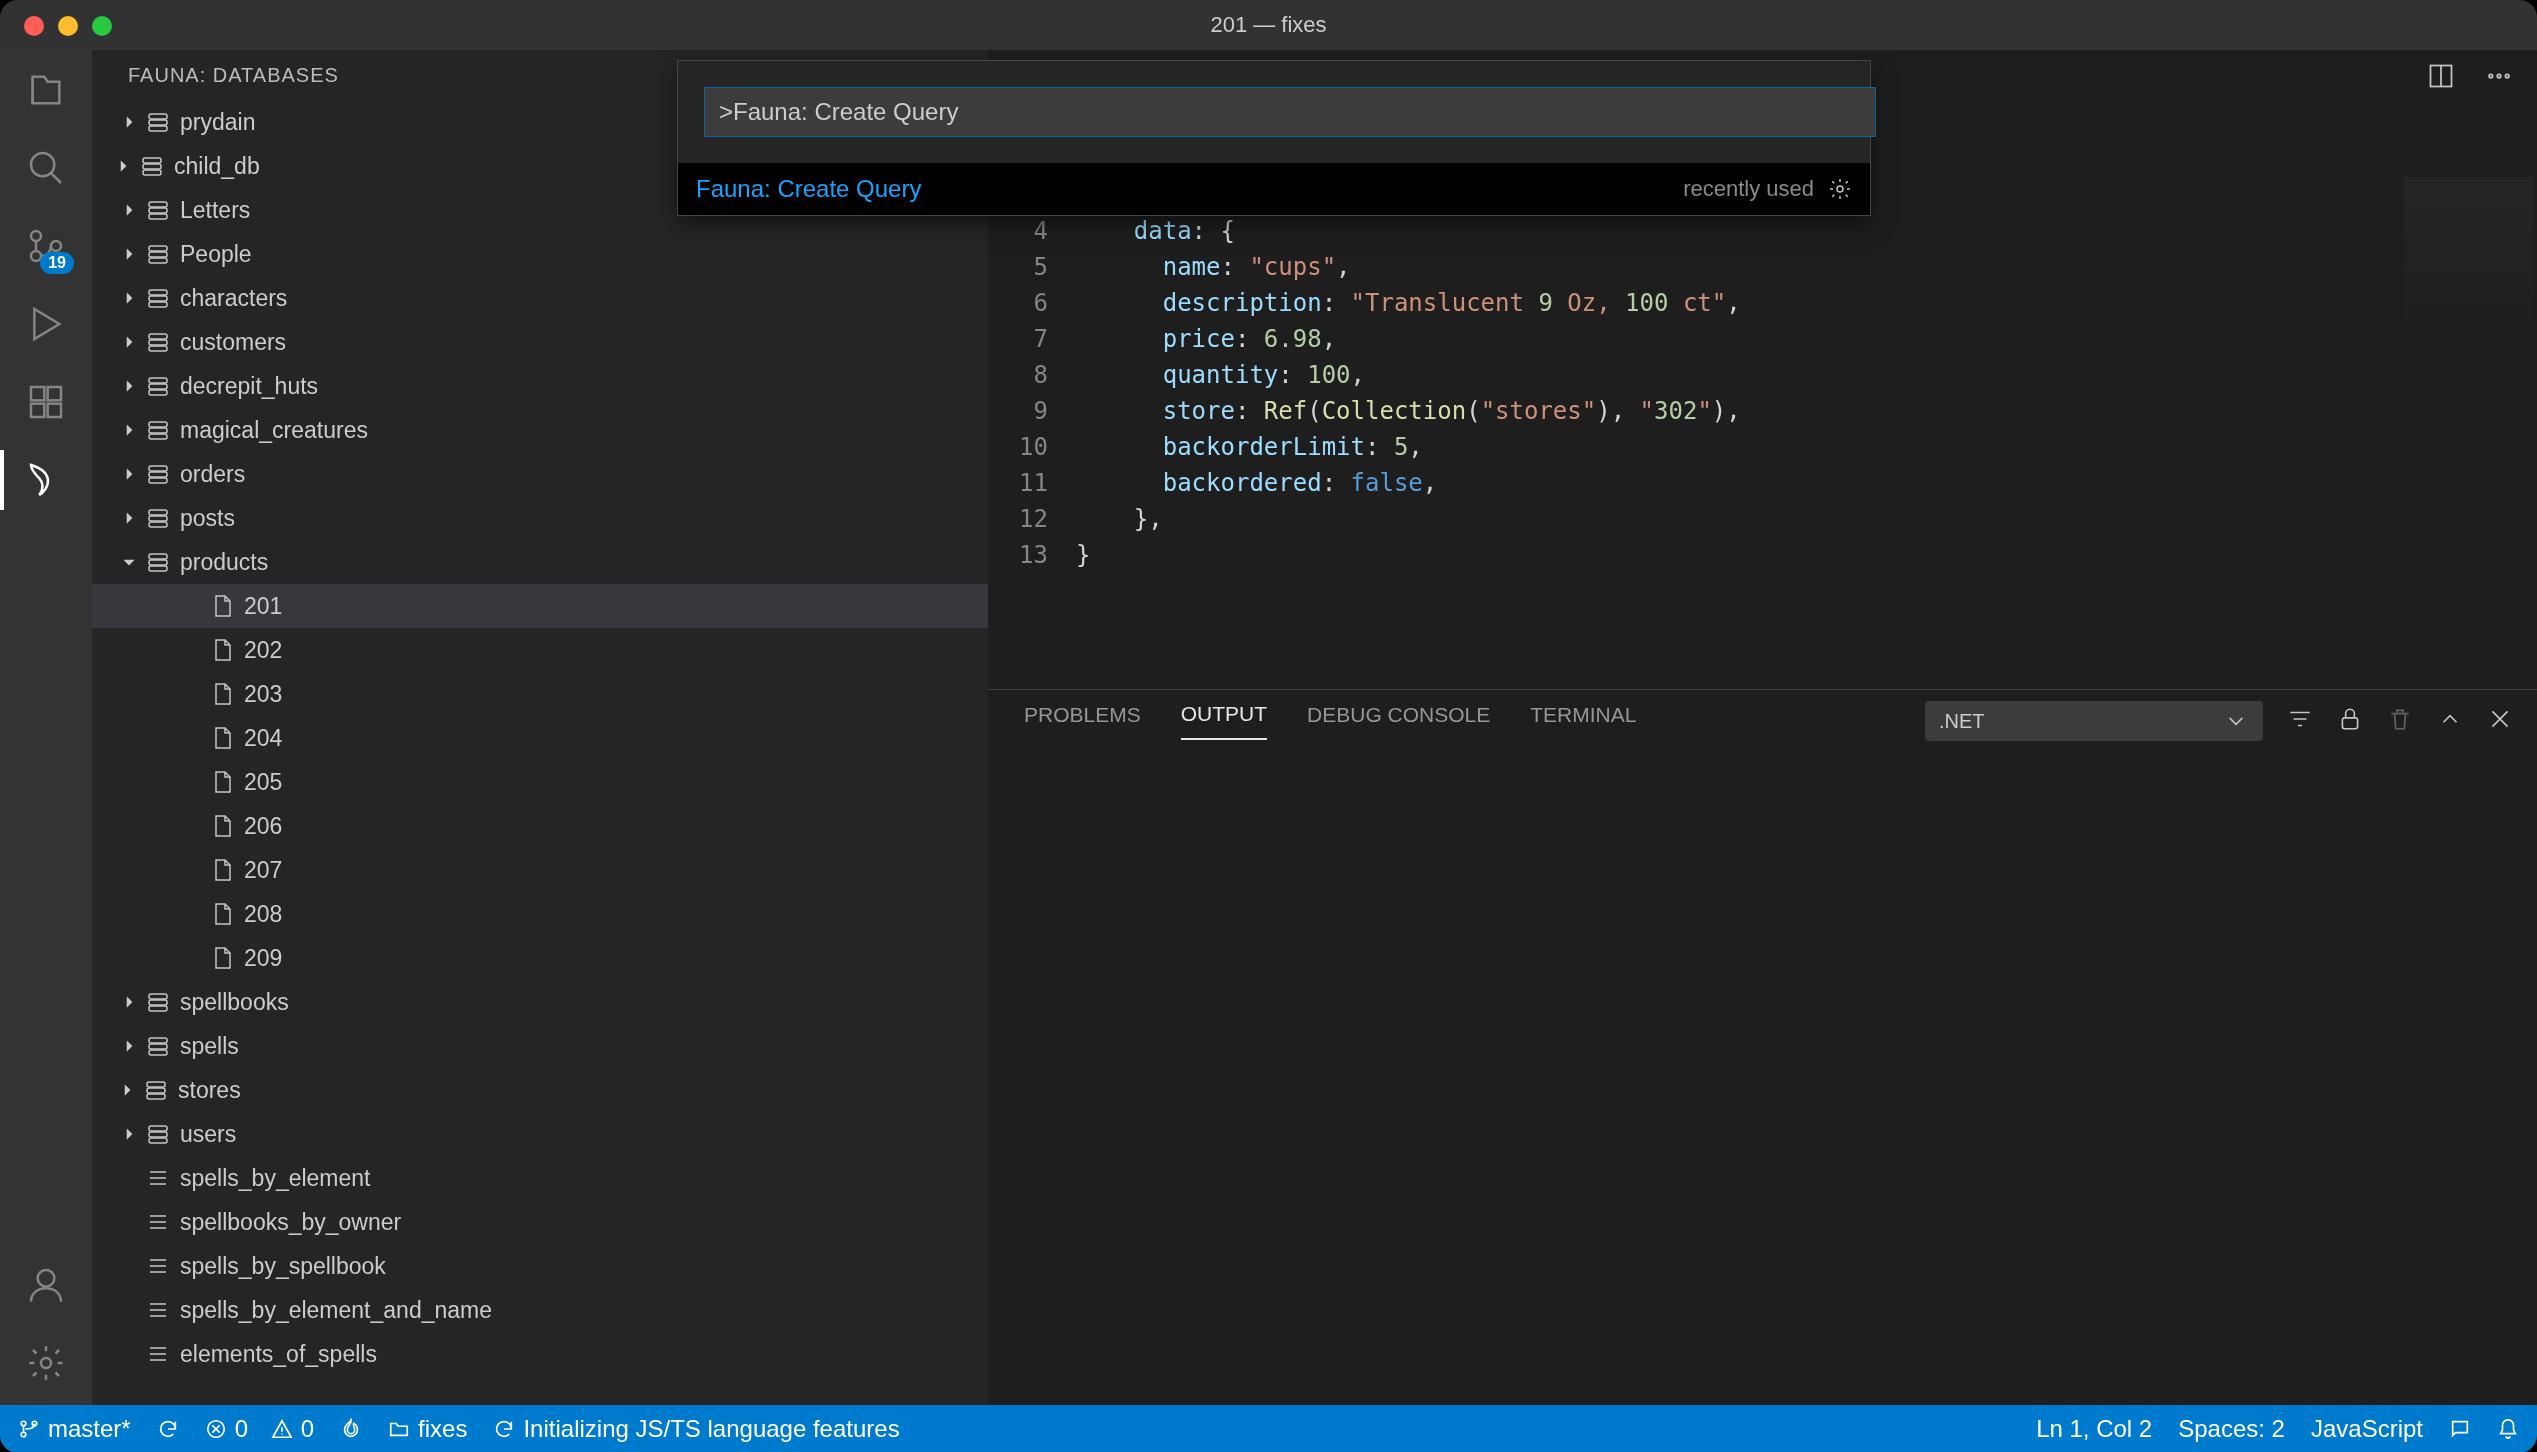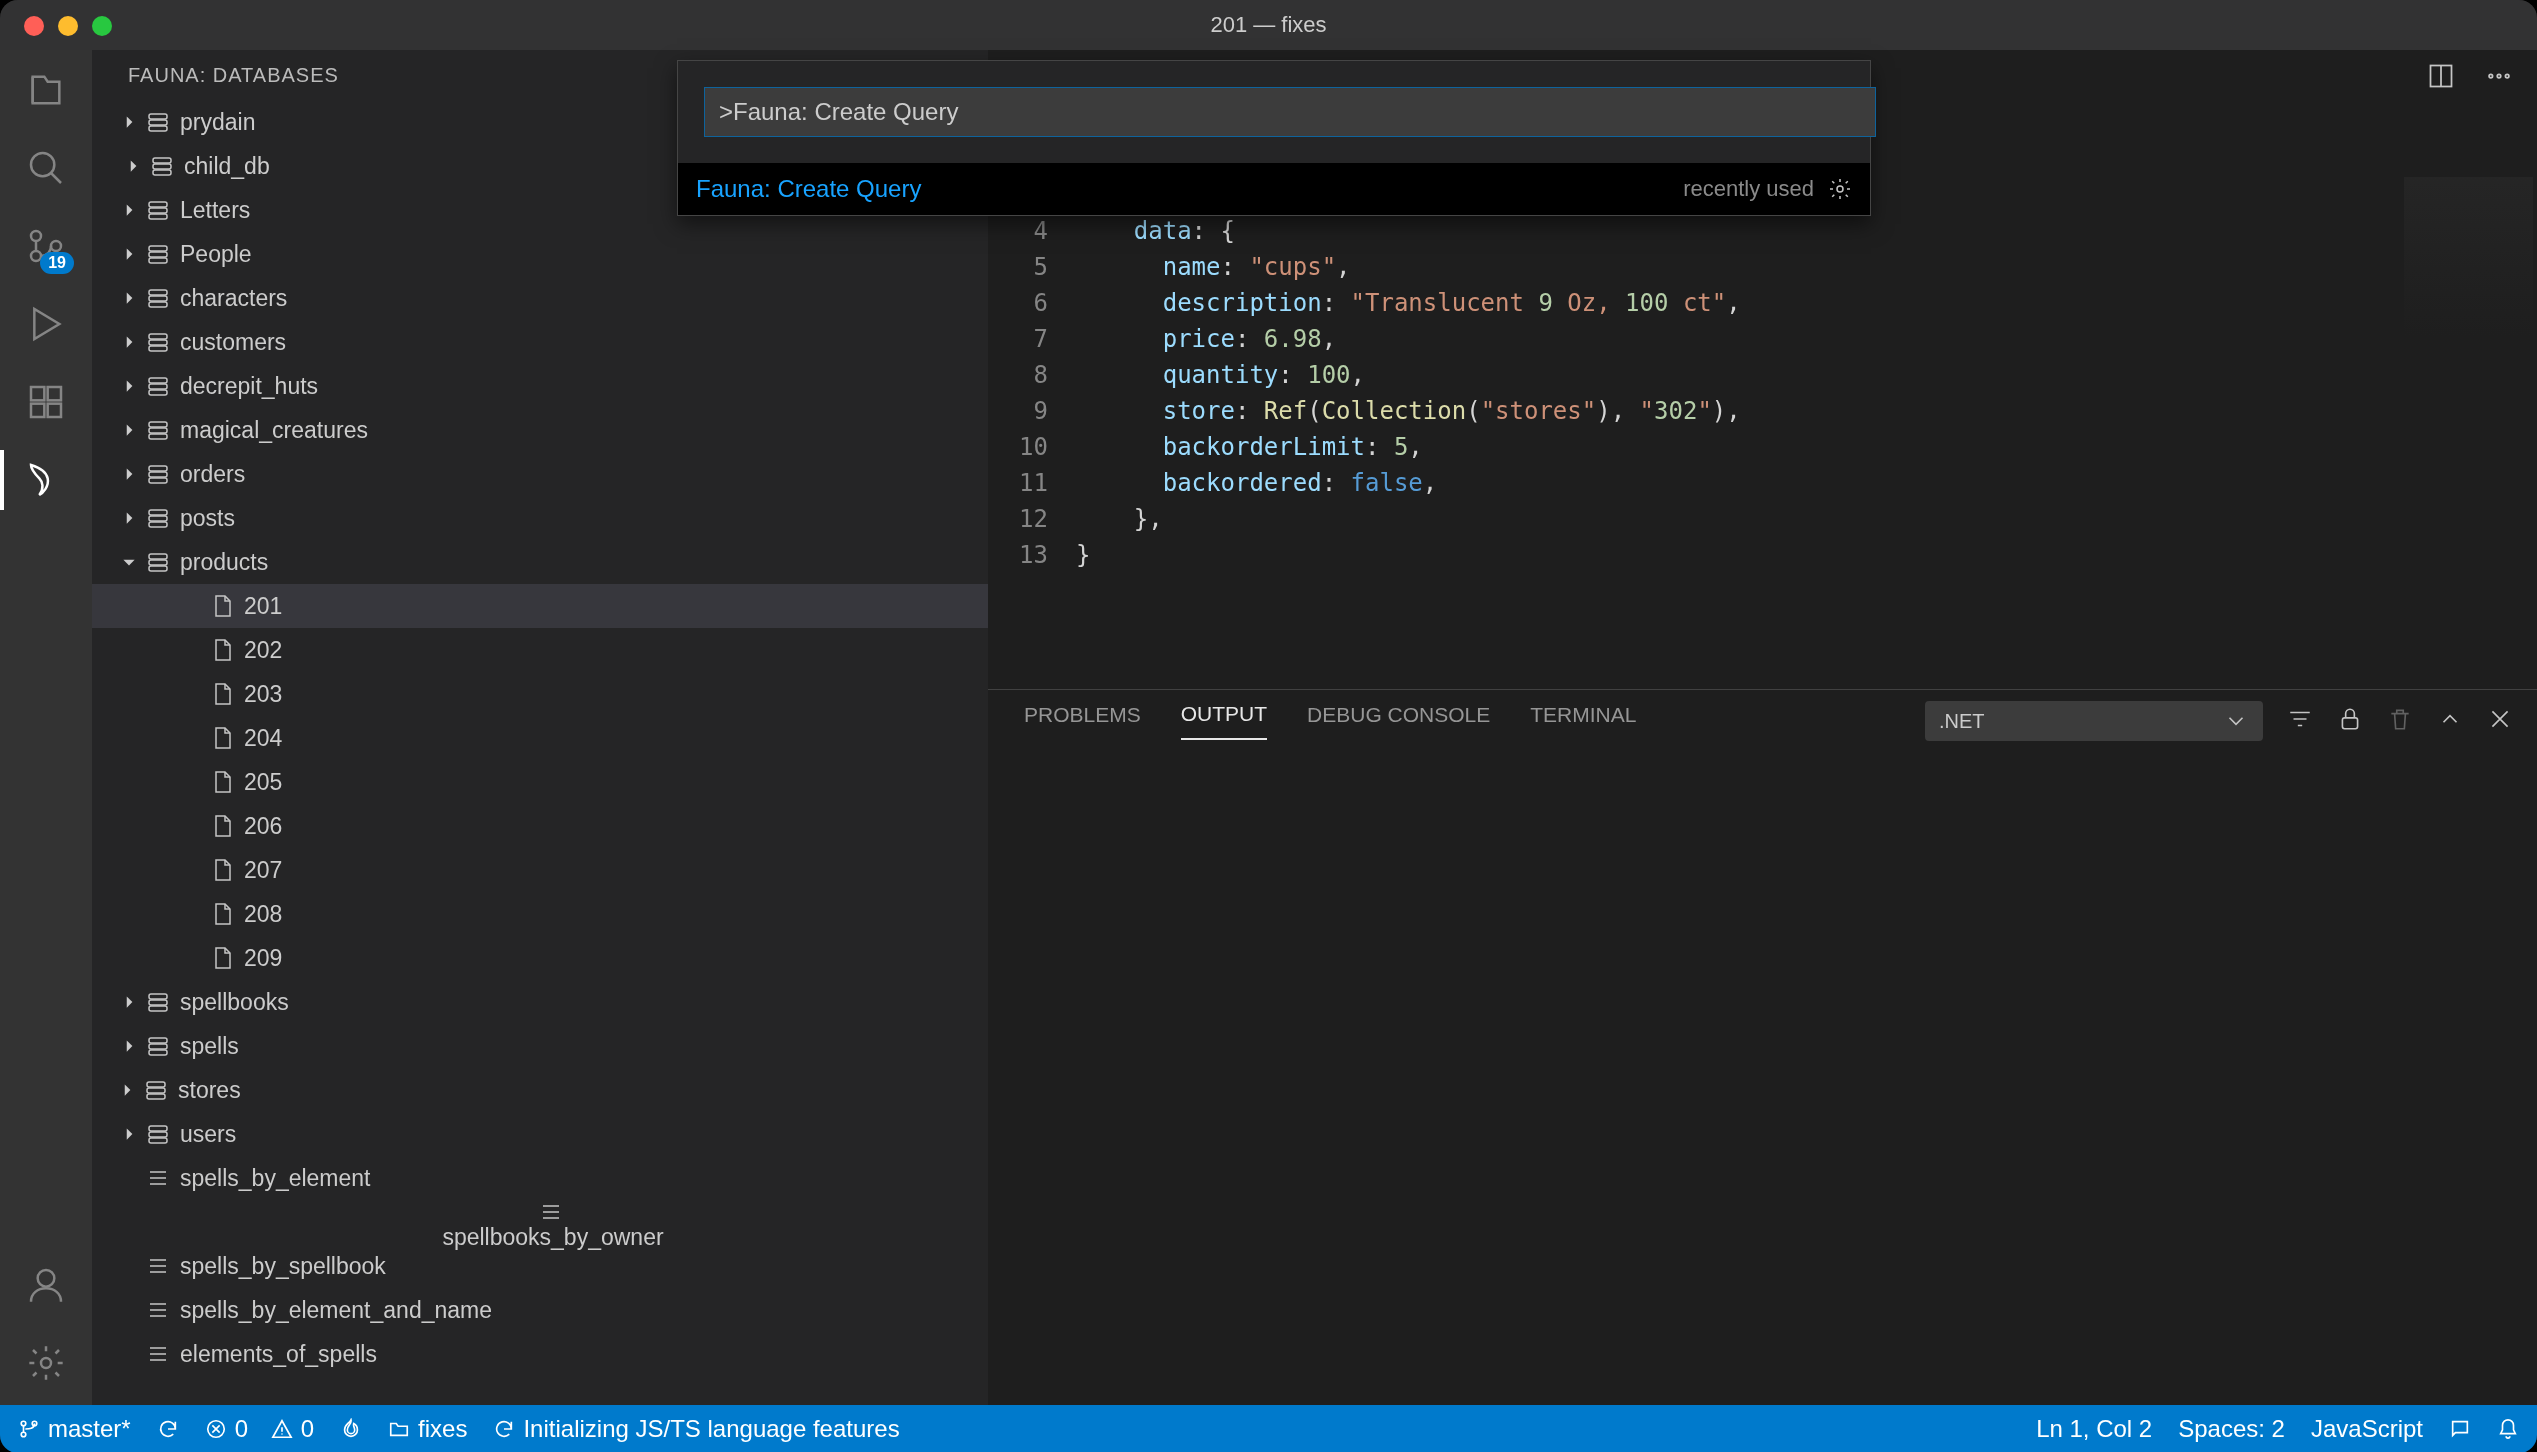--- a/index.html
+++ b/index.html
@@ -142,21 +142,21 @@
             </span>
             <span class="tree-icon">
               <svg viewBox="0 0 24 24">
                 <rect x="3" y="4" width="18" height="5" rx="2"></rect>
                 <rect x="3" y="10" width="18" height="5" rx="2"></rect>
                 <rect x="3" y="16" width="18" height="5" rx="2"></rect>
               </svg>
             </span>
             <span>prydain</span>
           </div>
-          <div class="tree-row" style="padding-left: 30px;">
+          <div class="tree-row" style="padding-left: 20px;">
             <span class="chev">
               <svg viewBox="0 0 16 16">
                 <path d="M6 3l5 5-5 5z"></path>
               </svg>
             </span>
             <span class="tree-icon">
               <svg viewBox="0 0 24 24">
                 <rect x="3" y="4" width="18" height="5" rx="2"></rect>
                 <rect x="3" y="10" width="18" height="5" rx="2"></rect>
                 <rect x="3" y="16" width="18" height="5" rx="2"></rect>
@@ -451,21 +451,21 @@
           </div>
           <div class="tree-row" style="padding-left: 26px;">
             <span class="chev"></span>
             <span class="tree-icon">
               <svg viewBox="0 0 24 24">
                 <path d="M4 6h16M4 12h16M4 18h16"></path>
               </svg>
             </span>
             <span>spells_by_element</span>
           </div>
-          <div class="tree-row" style="padding-left: 26px; flex-direction: column;">
+          <div class="tree-row" style="padding-left: 26px;">
             <span class="chev"></span>
             <span class="tree-icon">
               <svg viewBox="0 0 24 24">
                 <path d="M4 6h16M4 12h16M4 18h16"></path>
               </svg>
             </span>
             <span>spellbooks_by_owner</span>
           </div>
           <div class="tree-row" style="padding-left: 26px;">
             <span class="chev"></span>

